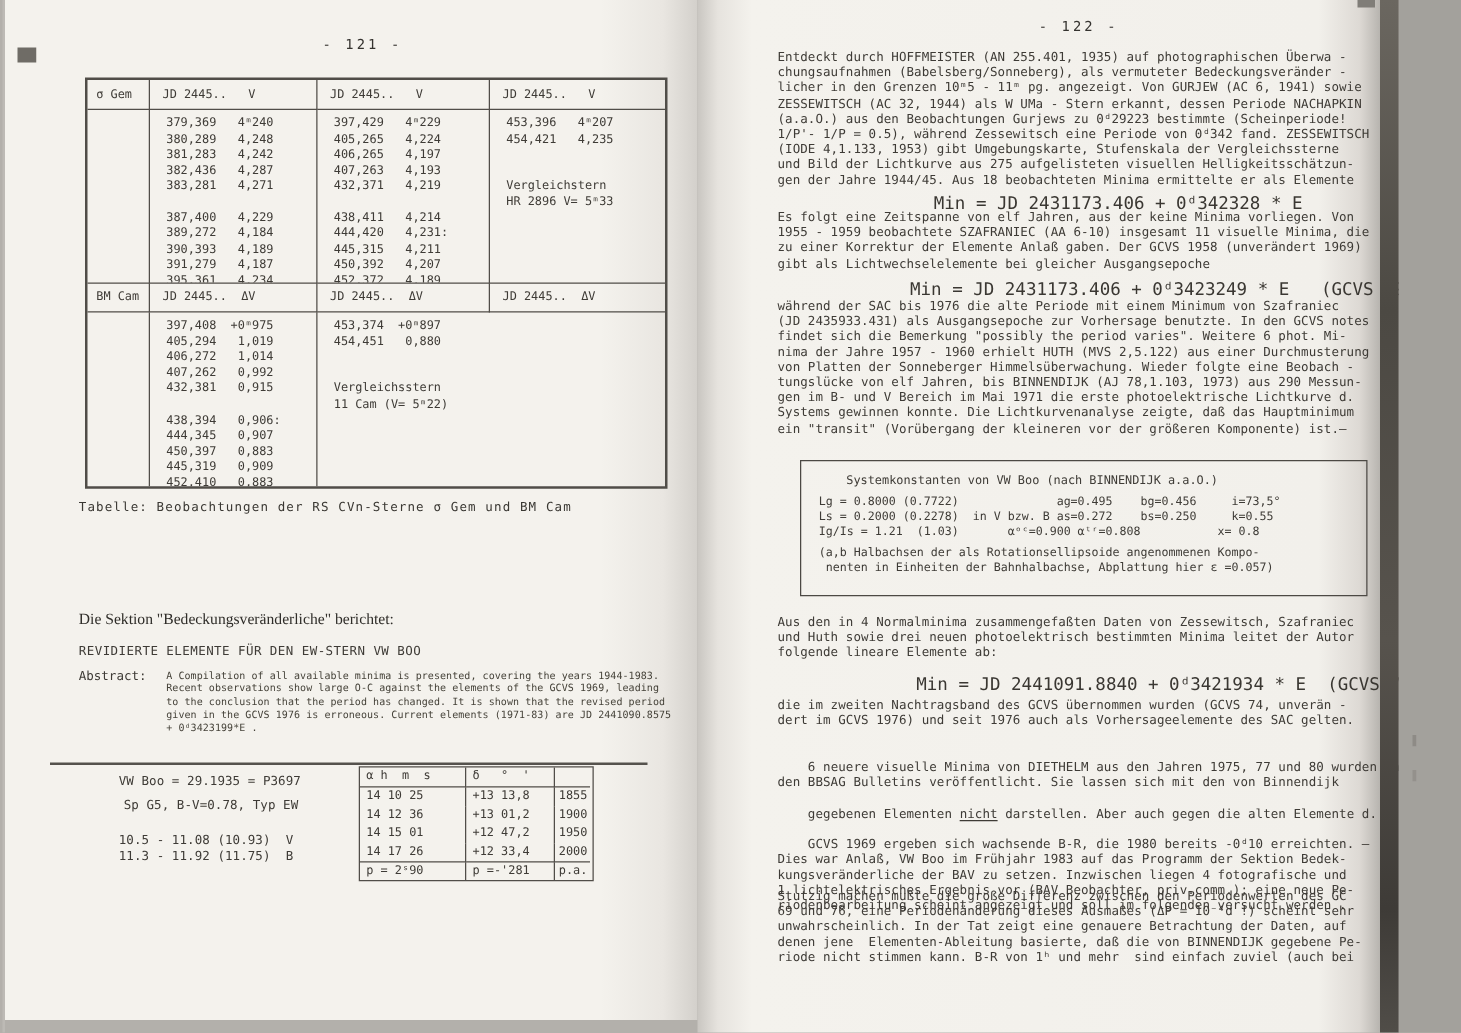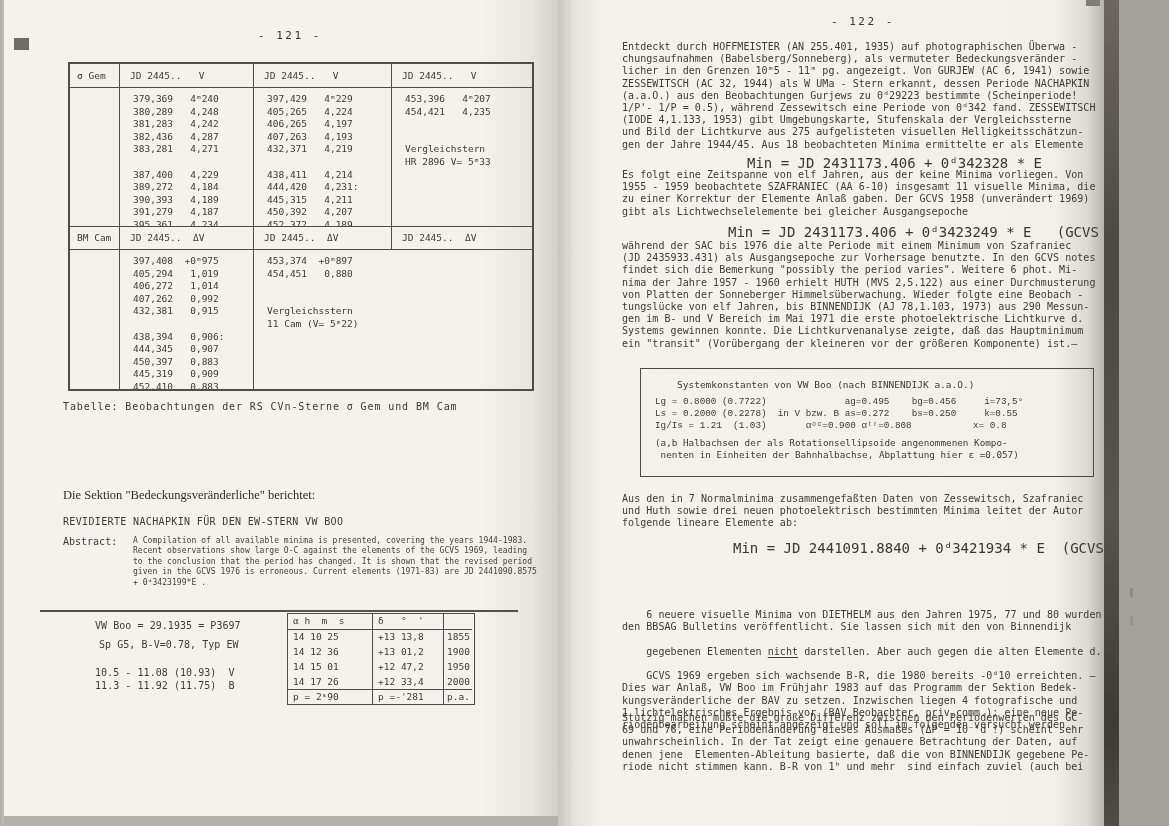--- a/index.html
+++ b/index.html
@@ -125,21 +125,21 @@
 
 
 Vergleichsstern
 11 Cam (V= 5ᵐ22)</div>
   </div>
 
   <div class="abs caption" style="left:63px;top:401px;">Tabelle: Beobachtungen der RS CVn-Sterne σ Gem und BM Cam</div>
 
   <div class="abs serif-head" style="left:63px;top:488px;">Die Sektion "Bedeckungsveränderliche" berichtet:</div>
 
-  <div class="abs rtitle mono" style="left:63px;top:516px;">REVIDIERTE NACHAPKIN FÜR DEN EW-STERN VW BOO</div>
+  <div class="abs rtitle mono" style="left:63px;top:516px;">REVIDIERTE ELEMENTE FÜR DEN EW-STERN VW BOO</div>
 
   <div class="abs mono" style="left:63px;top:536px;font-size:10px;">Abstract:</div>
   <div class="abs abstract pre" style="left:133px;top:536px;">A Compilation of all available minima is presented, covering the years 1944-1983.
 Recent observations show large O-C against the elements of the GCVS 1969, leading
 to the conclusion that the period has changed. It is shown that the revised period
 given in the GCVS 1976 is erroneous. Current elements (1971-83) are JD 2441090.8575
 + 0ᵈ3423199*E .</div>
 
   <div class="rule" style="left:40px;top:610px;width:478px;"></div>
 
@@ -201,32 +201,34 @@
 findet sich die Bemerkung "possibly the period varies". Weitere 6 phot. Mi-
 nima der Jahre 1957 - 1960 erhielt HUTH (MVS 2,5.122) aus einer Durchmusterung
 von Platten der Sonneberger Himmelsüberwachung. Wieder folgte eine Beobach -
 tungslücke von elf Jahren, bis BINNENDIJK (AJ 78,1.103, 1973) aus 290 Messun-
 gen im B- und V Bereich im Mai 1971 die erste photoelektrische Lichtkurve d.
 Systems gewinnen konnte. Die Lichtkurvenanalyse zeigte, daß das Hauptminimum
 ein "transit" (Vorübergang der kleineren vor der größeren Komponente) ist.—</div>
 
   <div class="const-box"></div>
   <div class="abs cb-title mono" style="left:677px;top:379px;">Systemkonstanten von VW Boo (nach BINNENDIJK a.a.O.)</div>
-  <div class="abs cb-lines mono" style="left:655px;top:396px;font-family:Liberation Mono, monospace;">Lg = 0.8000 (0.7722)              ag=0.495    bg=0.456     i=73,5°
+  <div class="abs cb-lines mono" style="left:655px;top:396px;">Lg = 0.8000 (0.7722)              ag=0.495    bg=0.456     i=73,5°
 Ls = 0.2000 (0.2278)  in V bzw. B as=0.272    bs=0.250     k=0.55
 Ig/Is = 1.21  (1.03)       αᵒᶜ=0.900 αᵗʳ=0.808           x= 0.8</div>
   <div class="abs cb-lines mono" style="left:655px;top:437px;">(a,b Halbachsen der als Rotationsellipsoide angenommenen Kompo-
  nenten in Einheiten der Bahnhalbachse, Abplattung hier ε =0.057)</div>
 
-  <div class="abs para" style="left:622px;top:493px;">Aus den in 7 Normalminima zusammengefaßten Daten von Zessewitsch, Szafraniec
+  <div class="abs para" style="left:622px;top:493px;">Aus den in 4 Normalminima zusammengefaßten Daten von Zessewitsch, Szafraniec
 und Huth sowie drei neuen photoelektrisch bestimmten Minima leitet der Autor
 folgende lineare Elemente ab:</div>
 
   <div class="abs formula" style="left:733px;top:540px;">Min = JD 2441091.8840 + 0ᵈ3421934 * E  (GCVS 76)</div>
 
+  <div class="abs para" style="left:622px;top:559px;">die im zweiten Nachtragsband des GCVS übernommen wurden (GCVS 74, unverän -
+dert im GCVS 1976) und seit 1976 auch als Vorhersageelemente des SAC gelten.</div>
 
   <div class="abs para" style="left:622px;top:597px;">
     <span>6 neuere visuelle Minima von DIETHELM aus den Jahren 1975, 77 und 80 wurden in
 den BBSAG Bulletins veröffentlicht. Sie lassen sich mit den von Binnendijk</span><br>
     <span>gegebenen Elementen </span><span class="u">nicht</span><span> darstellen. Aber auch gegen die alten Elemente d.</span><br>
     <span>GCVS 1969 ergeben sich wachsende B-R, die 1980 bereits -0ᵈ10 erreichten. —
 Dies war Anlaß, VW Boo im Frühjahr 1983 auf das Programm der Sektion Bedek-
 kungsveränderliche der BAV zu setzen. Inzwischen liegen 4 fotografische und
 1 lichtelektrisches Ergebnis vor (BAV Beobachter, priv.comm.); eine neue Pe-
 riodenbearbeitung scheint angezeigt und soll im folgenden versucht werden .</span>

